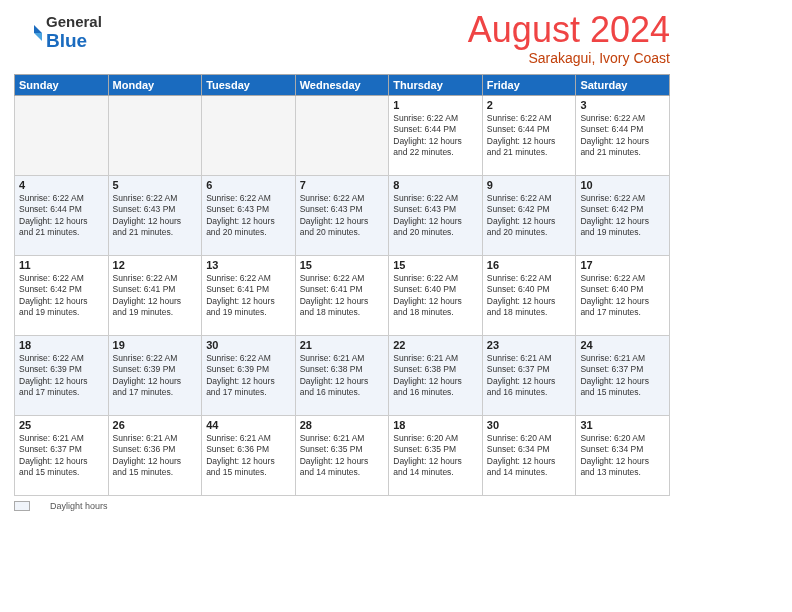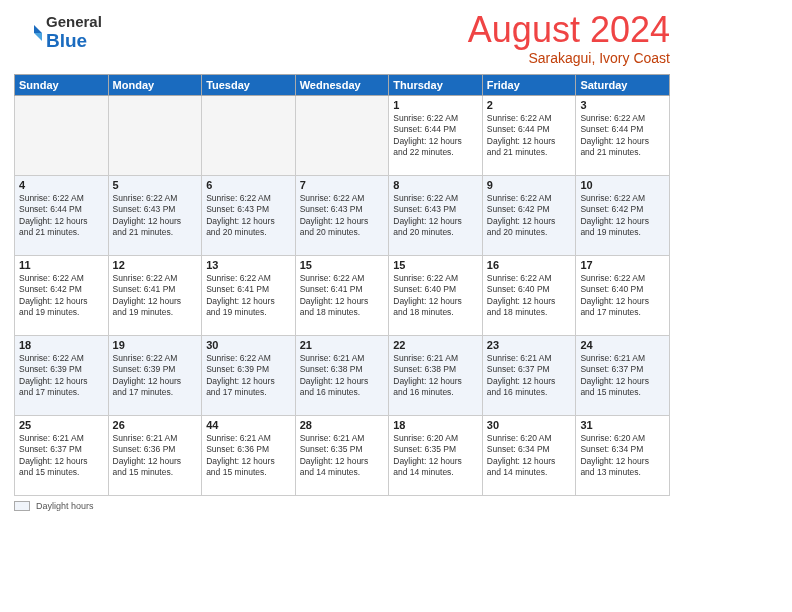--- a/index.html
+++ b/index.html
@@ -368,17 +368,17 @@
             <span class="day-num">31</span>
             <div class="day-info" style="white-space: pre-line;">Sunrise: 6:20 AM
 Sunset: 6:34 PM
 Daylight: 12 hours
 and 13 minutes.</div>
           </td>
         </tr>
       </tbody>
   </table>
 
-  <div style="margin-top:5px; font-size:9px; color:#555; display:flex; align-items:center; gap:6px;">
+  <div style="margin-top:5px; font-size:9px; color:#555; display:flex; align-items:center; gap:20px;">
     <span style="display:inline-block; width:16px; height:10px; background:#f0f4fa; border:1px solid #aaa;"></span>
     <span>Daylight hours</span>
   </div>
 </div>
 
 </body></html>

